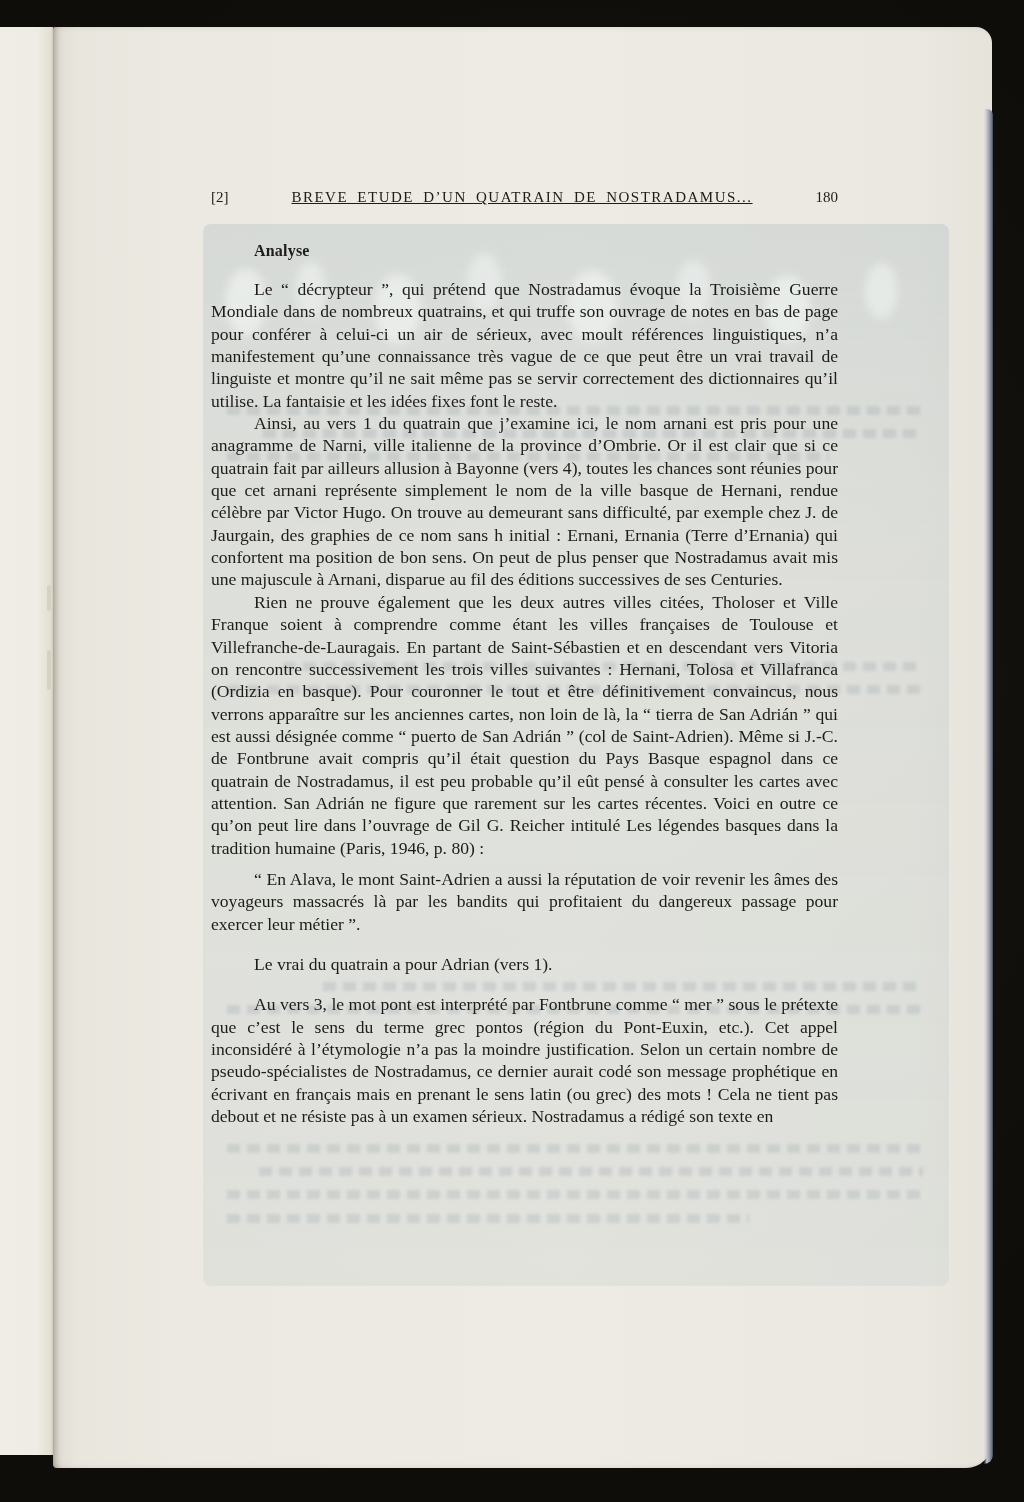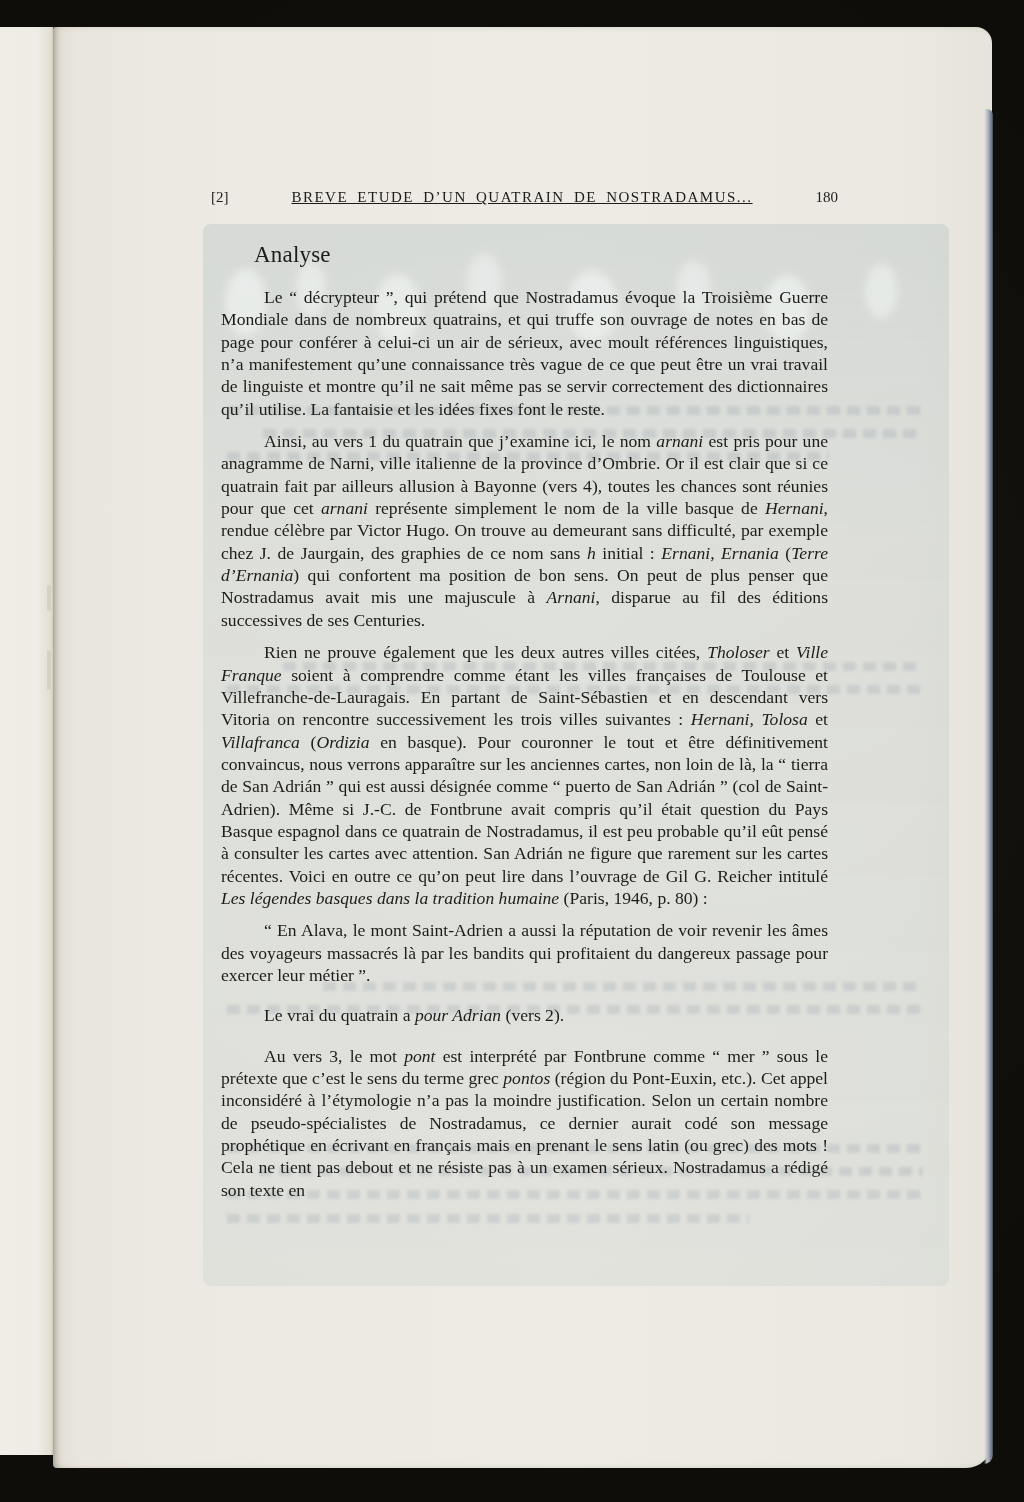--- a/index.html
+++ b/index.html
@@ -78,27 +78,27 @@
     position:absolute;left:158px;top:0;width:627px;
     color:#1d1c19;z-index:2;
   }
   .runhead{
     margin-top:162px;display:flex;justify-content:space-between;align-items:baseline;
     font-size:15px;
   }
   .runhead .title{letter-spacing:1.5px;word-spacing:4px;text-decoration:underline;}
   .heading{
     margin:36px 0 18px 0;padding-left:43px;
-    font-size:23px;font-weight:normal;letter-spacing:.2px;
+    font-size:16px;font-weight:bold;letter-spacing:.2px;
   }
   p{
-    margin:10px;font-size:17.6px;line-height:22.35px;
+    margin:0;font-size:17.6px;line-height:22.35px;
     text-align:justify;text-indent:43px;
   }
-  p .it{font-style:italic;}
+  p .it{}
   p.gap-sm{margin-top:9px;}
   p.gap-lg{margin-top:18px;}
   p.single{text-align:left;}
 </style>
 </head>
 <body>
 
 <div class="scan">
   <div class="facing-page"></div>
   <div class="stitch s1"></div>
@@ -126,19 +126,19 @@
         <span class="title">BREVE ETUDE D’UN QUATRAIN DE NOSTRADAMUS...</span>
         <span>180</span>
       </div>
 
       <h2 class="heading">Analyse</h2>
 
       <p><span>Le “ décrypteur ”, qui prétend que Nostradamus évoque la Troisième Guerre Mondiale dans de nombreux quatrains, et qui truffe son ouvrage de notes en bas de page pour conférer à celui-ci un air de sérieux, avec moult références linguistiques, n’a manifestement qu’une connaissance très vague de ce que peut être un vrai travail de linguiste et montre qu’il ne sait même pas se servir correctement des dictionnaires qu’il utilise. La fantaisie et les idées fixes font le reste.</span></p>
       <p><span>Ainsi, au vers 1 du quatrain que j’examine ici, le nom </span><span class="it">arnani</span><span> est pris pour une anagramme de Narni, ville italienne de la province d’Ombrie. Or il est clair que si ce quatrain fait par ailleurs allusion à Bayonne (vers 4), toutes les chances sont réunies pour que cet </span><span class="it">arnani</span><span> représente simplement le nom de la ville basque de </span><span class="it">Hernani</span><span>, rendue célèbre par Victor Hugo. On trouve au demeurant sans difficulté, par exemple chez J. de Jaurgain, des graphies de ce nom sans </span><span class="it">h</span><span> initial : </span><span class="it">Ernani, Ernania</span><span> (</span><span class="it">Terre d’Ernania</span><span>) qui confortent ma position de bon sens. On peut de plus penser que Nostra­damus avait mis une majuscule à </span><span class="it">Arnani</span><span>, disparue au fil des éditions successives de ses Centuries.</span></p>
       <p><span>Rien ne prouve également que les deux autres villes citées, </span><span class="it">Tholoser</span><span> et </span><span class="it">Ville Franque</span><span> soient à comprendre comme étant les villes françaises de Toulouse et Villefranche-de-Lauragais. En partant de Saint-Sébastien et en descendant vers Vitoria on rencontre successivement les trois villes suivantes : </span><span class="it">Hernani, Tolosa</span><span> et </span><span class="it">Villafranca</span><span> (</span><span class="it">Ordizia</span><span> en basque). Pour couronner le tout et être définitivement convaincus, nous verrons appa­raître sur les anciennes cartes, non loin de là, la “ tierra de San Adrián ” qui est aussi désignée comme “ puerto de San Adrián ” (col de Saint-Adrien). Même si J.-C. de Fontbrune avait compris qu’il était question du Pays Basque espagnol dans ce quatrain de Nostradamus, il est peu probable qu’il eût pensé à consulter les cartes avec attention. San Adrián ne figure que rarement sur les cartes récentes. Voici en outre ce qu’on peut lire dans l’ouvrage de Gil G. Reicher intitulé </span><span class="it">Les légendes basques dans la tradition humaine</span><span> (Paris, 1946, p. 80) :</span></p>
       <p class="gap-sm"><span>“ En Alava, le mont Saint-Adrien a aussi la réputation de voir revenir les âmes des voyageurs massacrés là par les bandits qui profitaient du dangereux passage pour exercer leur métier ”.</span></p>
-      <p class="gap-lg single"><span>Le vrai du quatrain a </span><span class="it">pour Adrian</span><span> (vers 2).</span></p>
+      <p class="gap-lg single"><span>Le vrai du quatrain a </span><span class="it">pour Adrian</span><span> (vers 1).</span></p>
       <p class="gap-lg"><span>Au vers 3, le mot </span><span class="it">pont</span><span> est interprété par Fontbrune comme “ mer ” sous le prétexte que c’est le sens du terme grec </span><span class="it">pontos</span><span> (région du Pont-Euxin, etc.). Cet appel inconsidéré à l’étymologie n’a pas la moindre justi­fication. Selon un certain nombre de pseudo-spécialistes de Nostradamus, ce dernier aurait codé son message prophétique en écrivant en français mais en prenant le sens latin (ou grec) des mots ! Cela ne tient pas debout et ne résiste pas à un examen sérieux. Nostradamus a rédigé son texte en</span></p>
     </div>
 
     <div class="page-edge"></div>
   </div>
 </div>
 
 </body></html>

